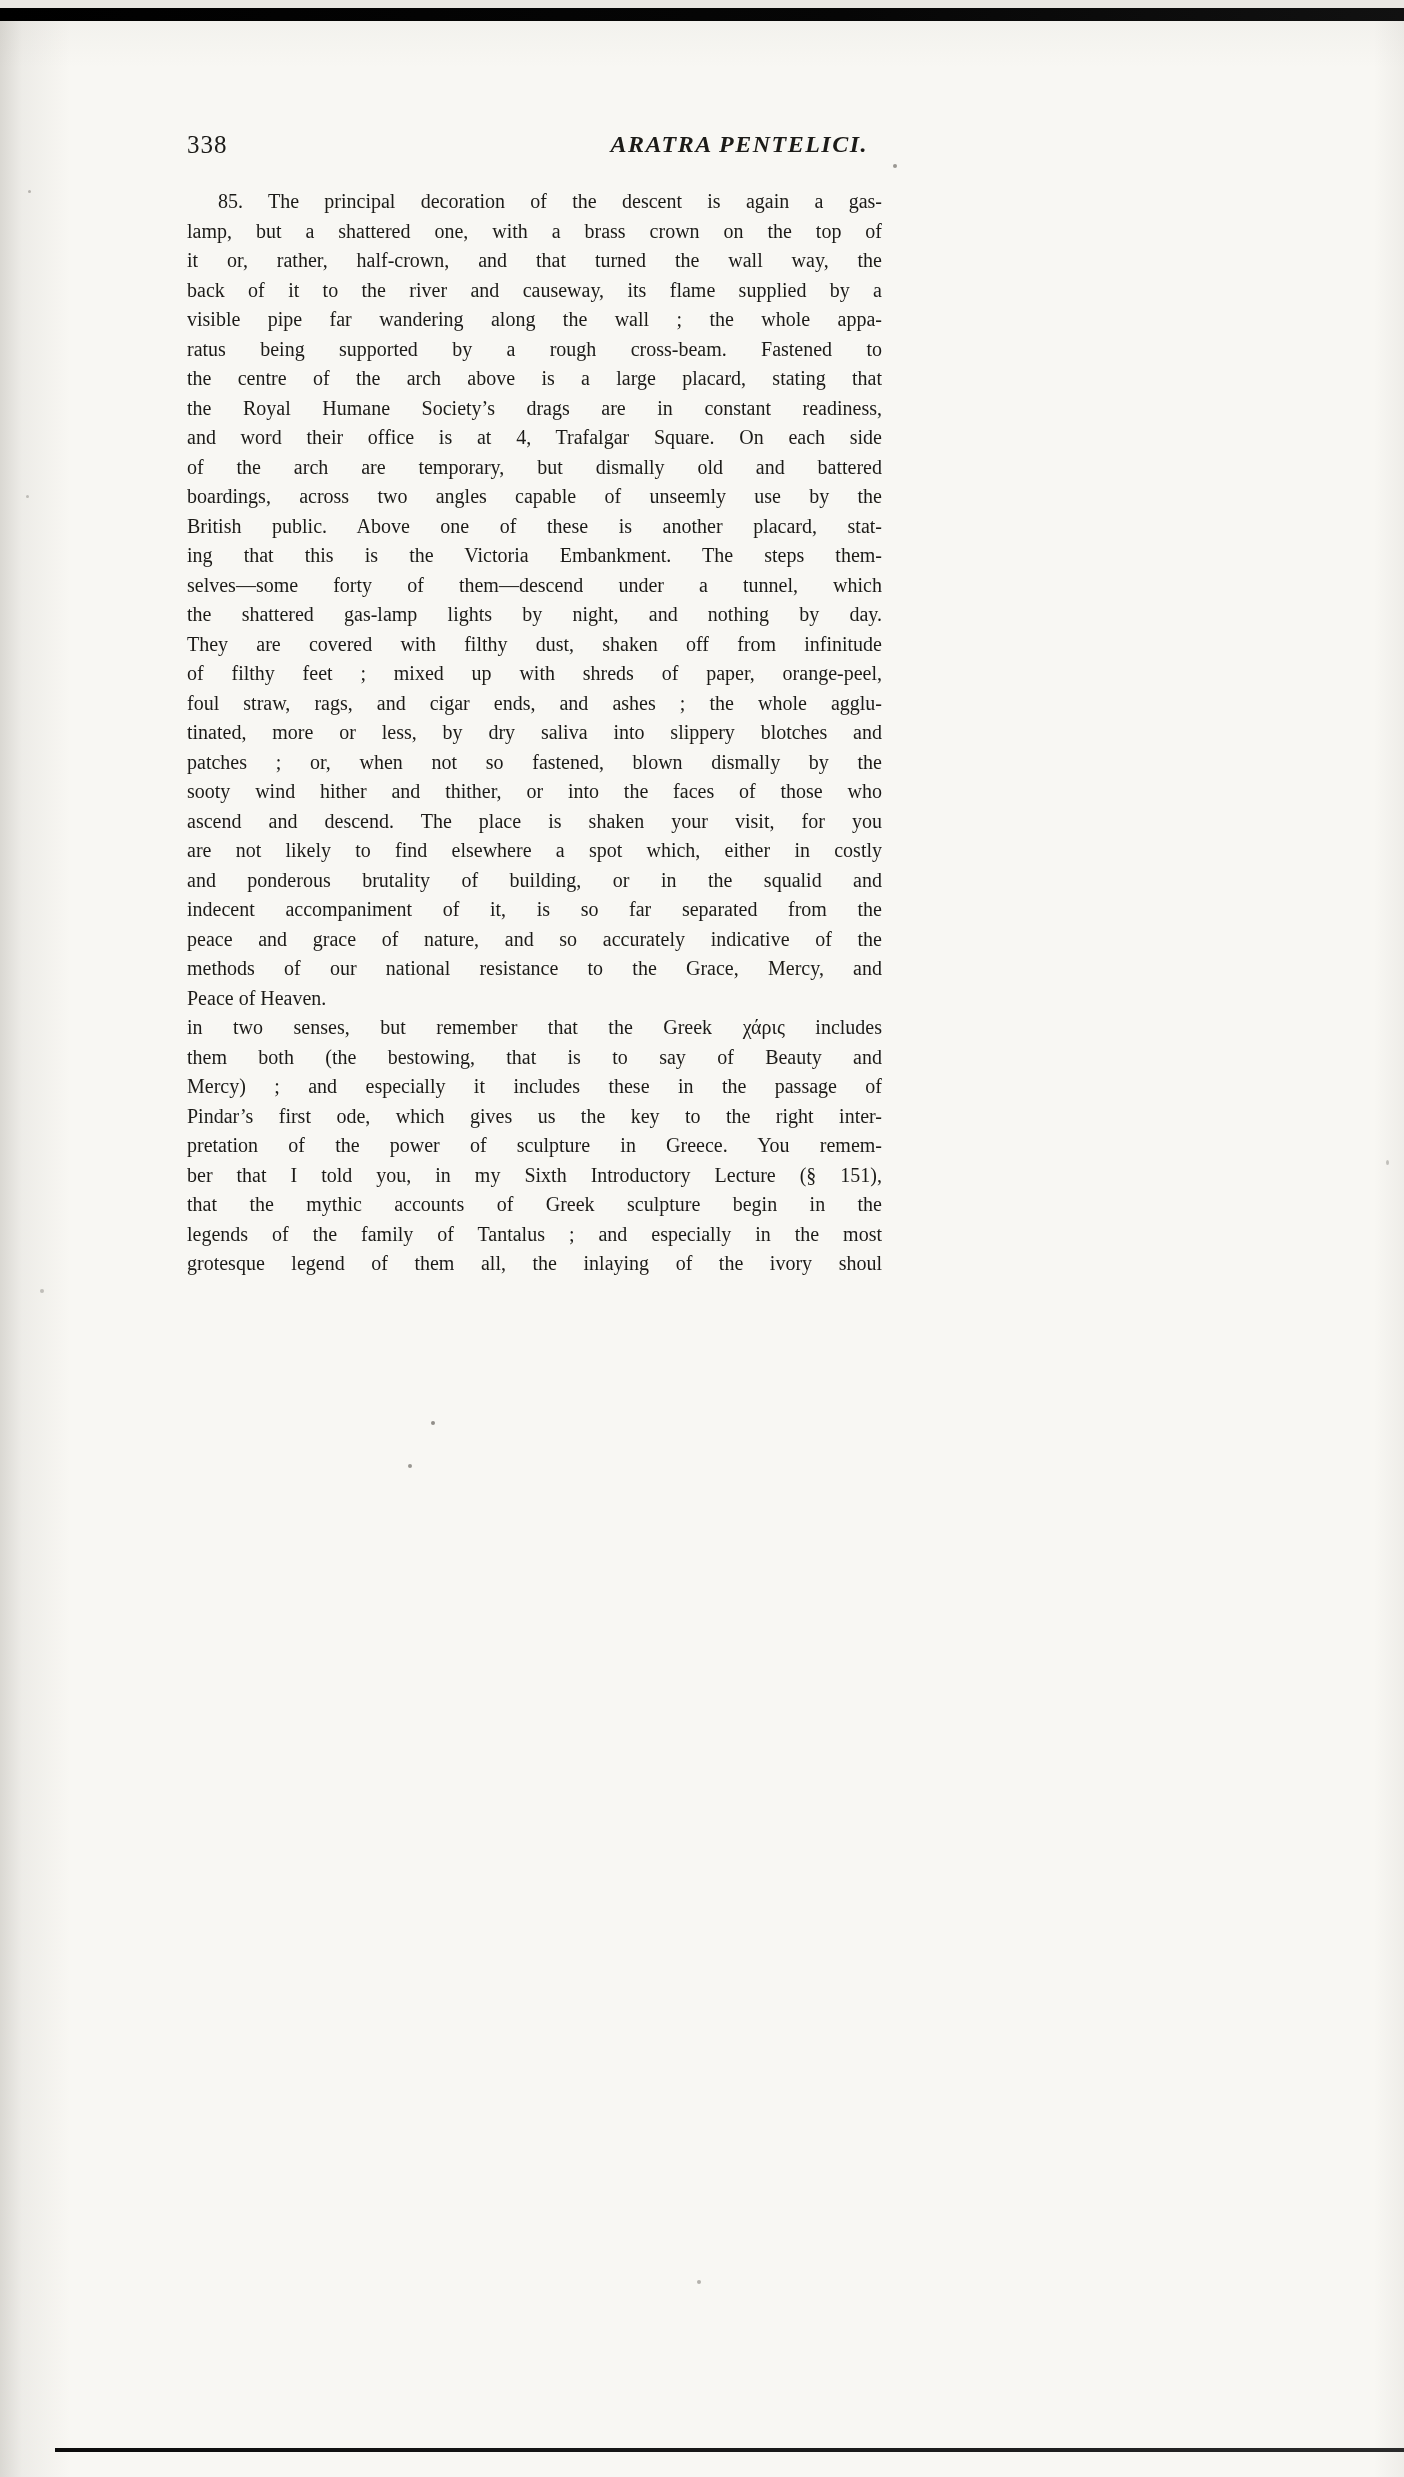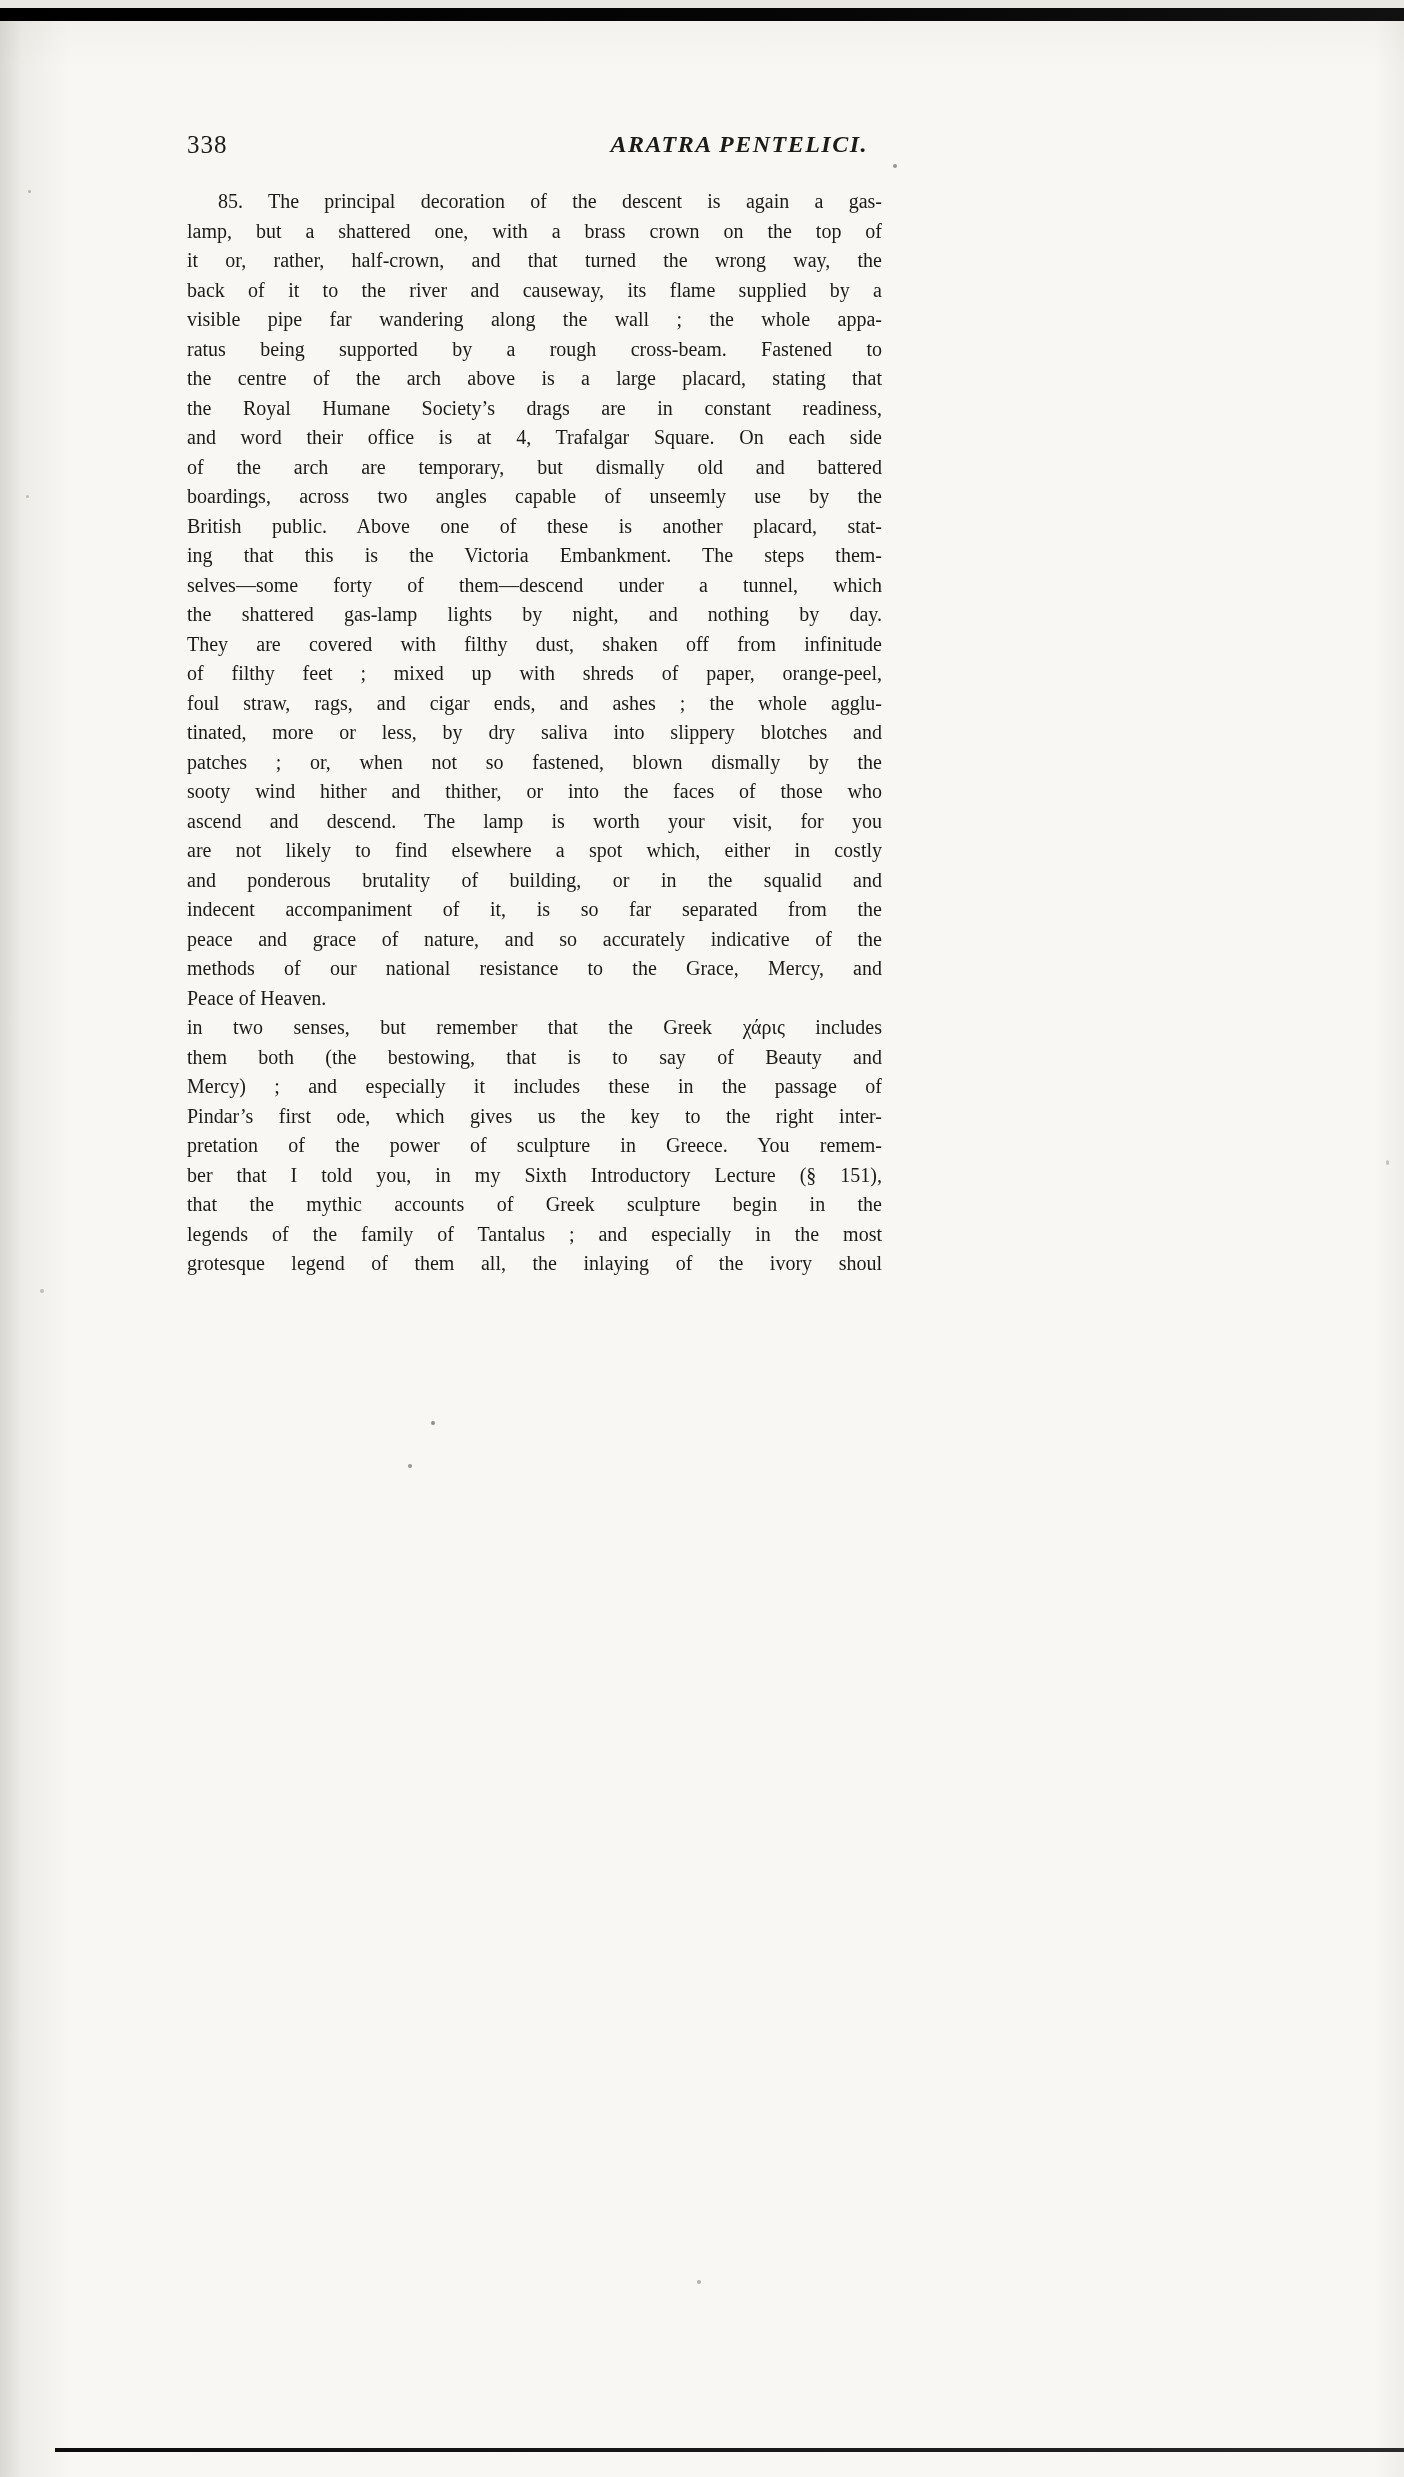--- a/index.html
+++ b/index.html
@@ -97,40 +97,40 @@
 
   <div class="text-block">
     <div class="header-row">
       <span class="page-number">338</span>
       <span class="running-header">ARATRA PENTELICI.</span>
     </div>
     <div id="paragraphs">
         <div class="para">
           <div class="line first-line">85. The principal decoration of the descent is again a gas-</div>
           <div class="line">lamp, but a shattered one, with a brass crown on the top of</div>
-          <div class="line">it or, rather, half-crown, and that turned the wrong way, the</div>
+          <div class="line">it or, rather, half-crown, and that turned the wall way, the</div>
           <div class="line">back of it to the river and causeway, its flame supplied by a</div>
           <div class="line">visible pipe far wandering along the wall ; the whole appa-</div>
           <div class="line">ratus being supported by a rough cross-beam. Fastened to</div>
           <div class="line">the centre of the arch above is a large placard, stating that</div>
           <div class="line">the Royal Humane Society’s drags are in constant readiness,</div>
           <div class="line">and word their office is at 4, Trafalgar Square. On each side</div>
           <div class="line">of the arch are temporary, but dismally old and battered</div>
           <div class="line">boardings, across two angles capable of unseemly use by the</div>
           <div class="line">British public. Above one of these is another placard, stat-</div>
           <div class="line">ing that this is the Victoria Embankment. The steps them-</div>
           <div class="line">selves—some forty of them—descend under a tunnel, which</div>
           <div class="line">the shattered gas-lamp lights by night, and nothing by day.</div>
           <div class="line">They are covered with filthy dust, shaken off from infinitude</div>
           <div class="line">of filthy feet ; mixed up with shreds of paper, orange-peel,</div>
           <div class="line">foul straw, rags, and cigar ends, and ashes ; the whole agglu-</div>
           <div class="line">tinated, more or less, by dry saliva into slippery blotches and</div>
           <div class="line">patches ; or, when not so fastened, blown dismally by the</div>
           <div class="line">sooty wind hither and thither, or into the faces of those who</div>
-          <div class="line">ascend and descend. The lamp is worth your visit, for you</div>
+          <div class="line">ascend and descend. The place is shaken your visit, for you</div>
           <div class="line">are not likely to find elsewhere a spot which, either in costly</div>
           <div class="line">and ponderous brutality of building, or in the squalid and</div>
           <div class="line">indecent accompaniment of it, is so far separated from the</div>
           <div class="line">peace and grace of nature, and so accurately indicative of the</div>
           <div class="line">methods of our national resistance to the Grace, Mercy, and</div>
           <div class="line no-just">Peace of Heaven.</div>
         </div>
         <div class="para">
           <div class="line">in two senses, but remember that the Greek χάρις includes</div>
           <div class="line">them both (the bestowing, that is to say of Beauty and</div>

